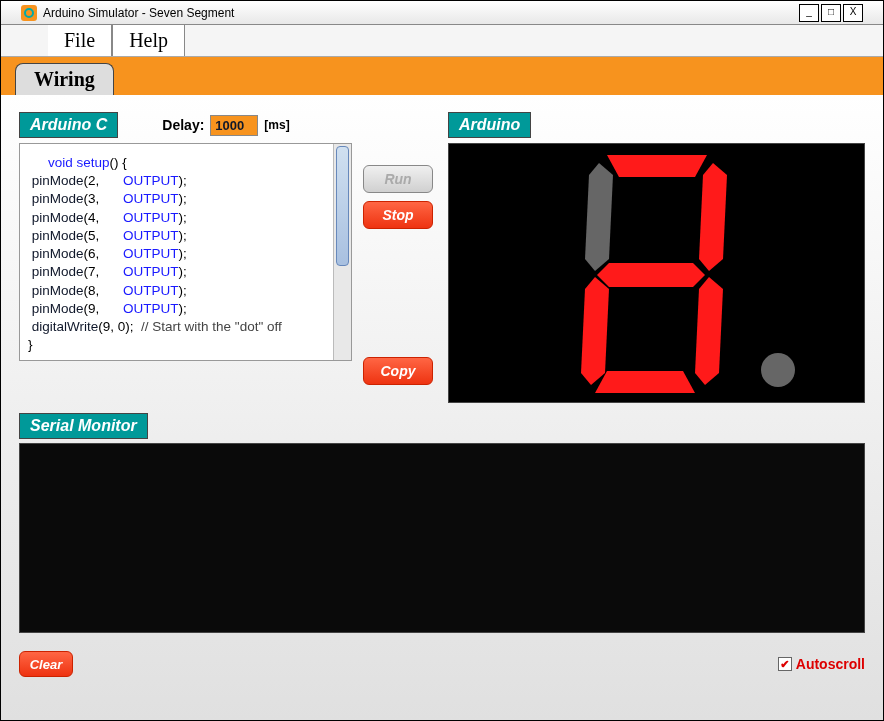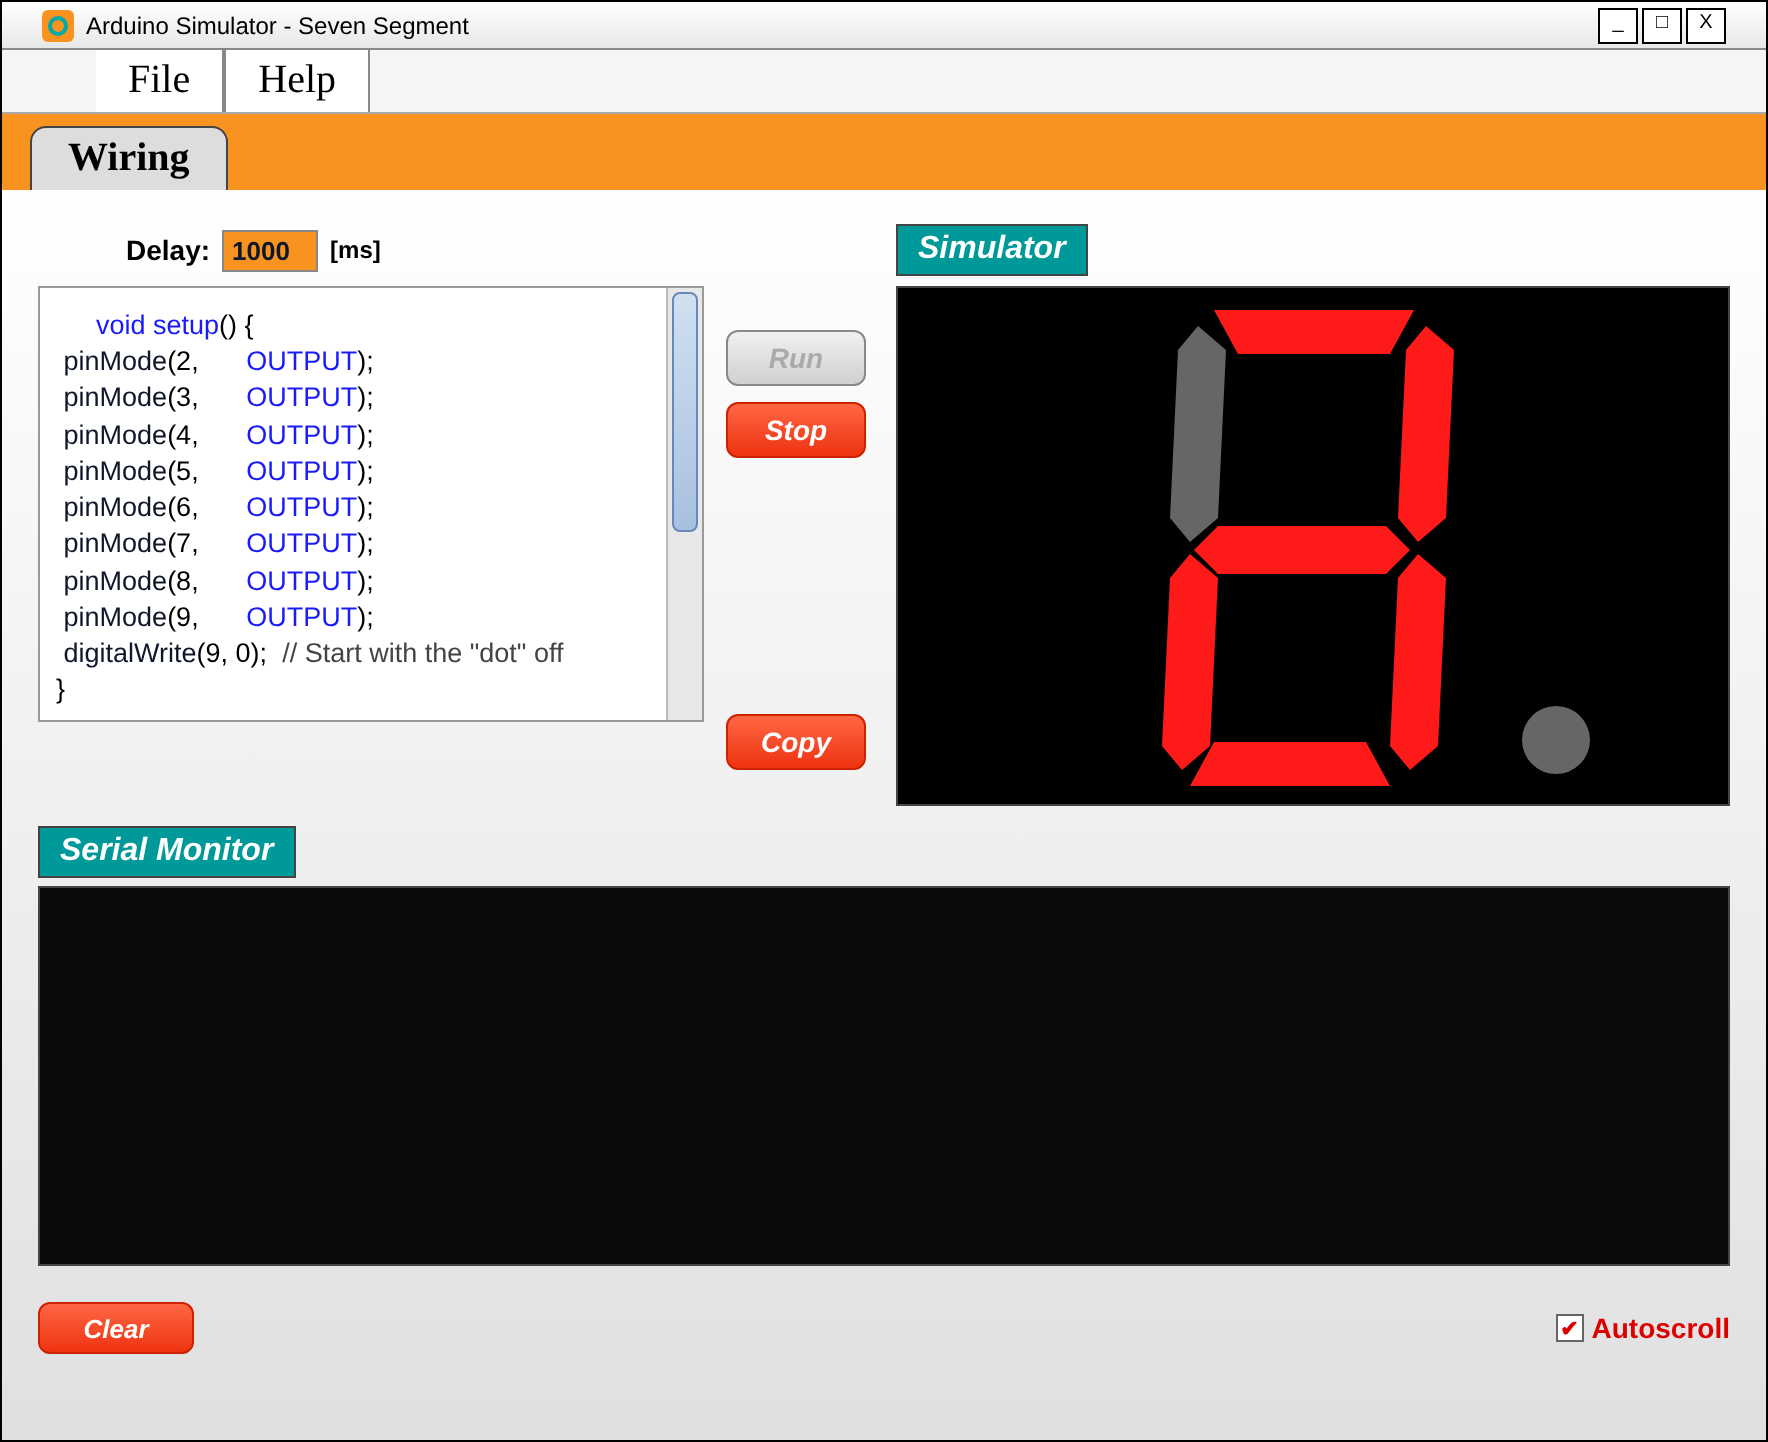--- a/index.html
+++ b/index.html
@@ -53,21 +53,21 @@
 .hw-panel { flex:1; background:#000; border:1px solid #444; margin-top:4px; position:relative; display:flex; align-items:center; justify-content:center; }
 .seven-seg { position:relative; width:180px; height:240px; }
 .seg { position:absolute; }
 .dot { position:absolute; width:34px; height:34px; border-radius:50%; background:#666; right:-48px; bottom:6px; }
 
 
 .serial-header { display:inline-block; }
 .serial { background:#0a0a0a; border:1px solid #444; height: 190px; margin-top:4px; }
 
 .bottom-row { display:flex; align-items:center; justify-content:space-between; margin-top:8px; }
-.clear-btn { background: linear-gradient(#ff6644,#ee3311); border:1px solid #cc2200; color:#fff; font-weight:bold; font-style:italic; border-radius:6px; width:78px; height:26px; display:flex; align-items:center; justify-content:center; cursor:pointer; }
+.clear-btn { background: linear-gradient(#ff6644,#ee3311); border:1px solid #cc2200; color:#fff; font-weight:bold; font-style:italic; border-radius:6px; width:54px; height:26px; display:flex; align-items:center; justify-content:center; cursor:pointer; }
 .autoscroll { display:flex; align-items:center; gap:4px; color:#d00; font-weight:bold; font-size:14px; }
 .checkbox { width:14px; height:14px; border:1px solid #666; background:#fff; display:flex; align-items:center; justify-content:center; font-size:11px; color:#d00; }
 </style>
 </head>
 <body>
 
 <div class="window">
   <div class="titlebar">
     <div class="titlebar-icon">
       <svg width="12" height="12" viewBox="0 0 12 12">
@@ -90,20 +90,21 @@
   <div class="tabbar">
     <div class="tab inactive">Wiring</div>
   </div>
 
   <div class="content">
 
     <div class="upper">
 
       <div class="left-col">
         <div class="panel-header-row">
+          <div class="panel-header">Arduino C</div>
           <div class="delay-row">
             <span class="delay-label">Delay:</span>
             <input class="delay-input" value="1000" style="">
             <span class="delay-unit">[ms]</span>
           </div>
         </div>
 
         <div style="display:flex; gap:10px;">
           <div class="code-area-wrap" style="flex:1;">
             <div class="code-area"><span class="kw-blue">void setup</span><span>() {</span>
@@ -125,21 +126,21 @@
           <div class="btn-col">
             <div class="abtn run">Run</div>
             <div class="abtn stop">Stop</div>
             <div class="abtn copy">Copy</div>
           </div>
         </div>
       </div>
 
       <div class="right-col">
         <div class="panel-header-row">
-          <div class="panel-header">Simulator</div>
+          <div class="panel-header">Arduino</div>
         </div>
         <div class="hw-panel">
           <div class="seven-seg">
 
             <div id="sA" class="seg" style="left:34px; top:2px;">
               <svg width="112" height="24">
                   <polygon points="6,0 106,0 94,22 18,22" fill="#ff1a1a"></polygon>
                 </svg></div>
             <div id="sB" class="seg" style="left:132px; top:10px;">
               <svg width="28" height="108">

